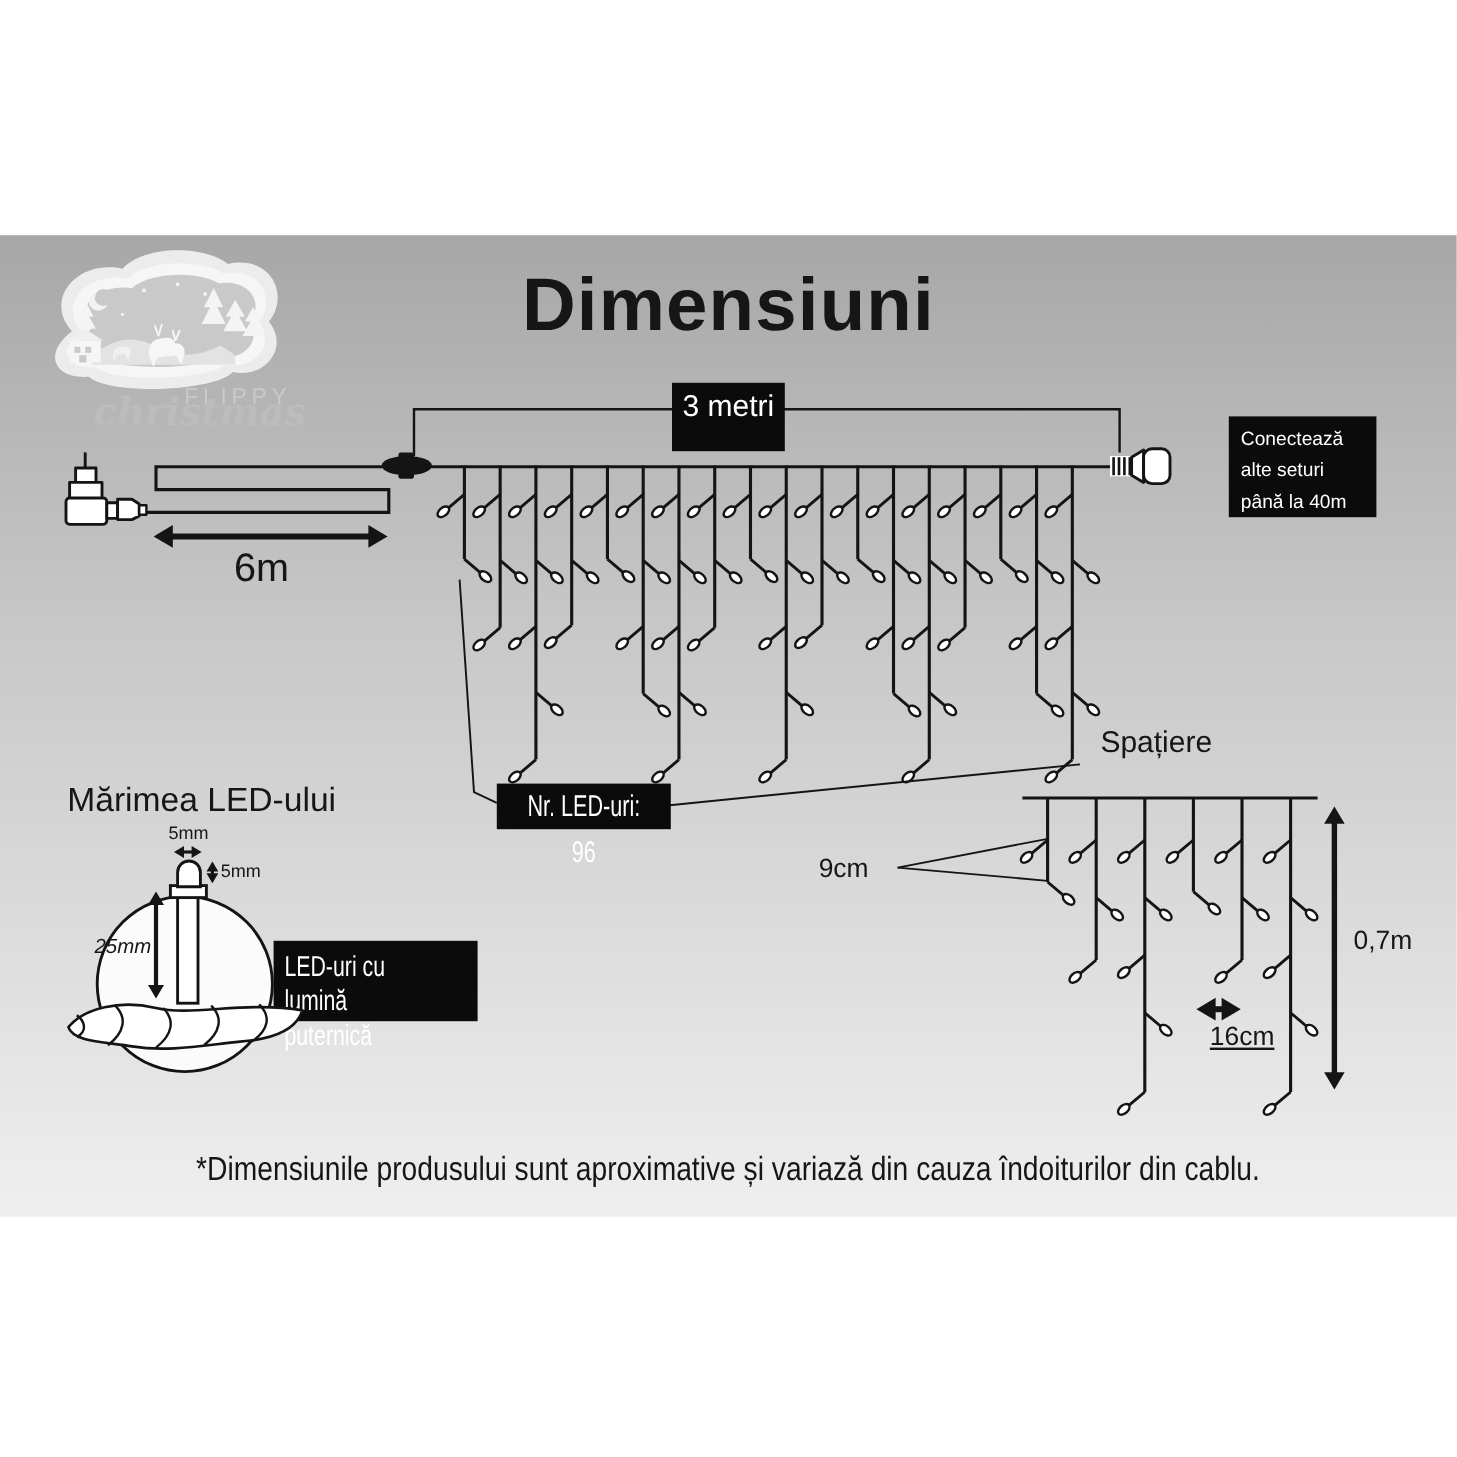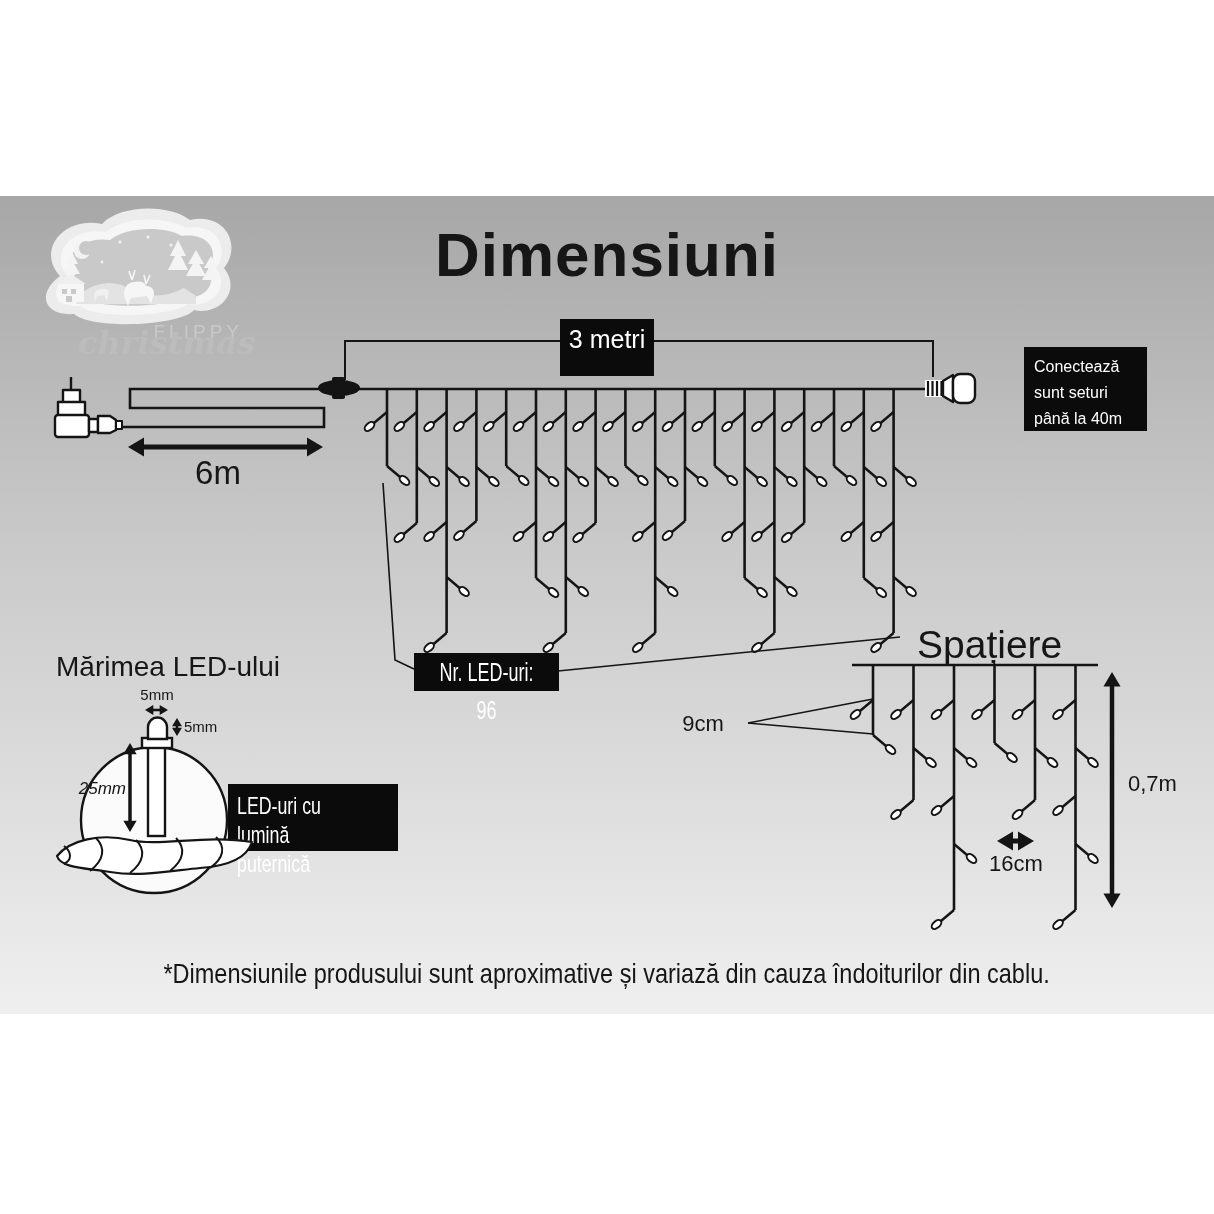--- a/index.html
+++ b/index.html
@@ -17,24 +17,24 @@
   .lbl{position:absolute;color:#161616;white-space:nowrap;z-index:4;line-height:1.1;}
   .tag{position:absolute;background:#0b0b0b;color:#ffffff;z-index:3;box-sizing:border-box;}
   #title{left:0;right:0;top:221px;text-align:center;font-size:62px;font-weight:bold;letter-spacing:1px;}
   #box-3metri{left:560px;top:319px;width:94px;height:57px;font-size:25px;line-height:41px;text-align:center;}
   #box-connect{left:1000px;top:347px;width:123px;height:84px;padding:7px 0 0 10px;font-size:16px;line-height:26px;margin-left:24px;}
   #box-ledcount{left:414px;top:653px;width:145px;height:38px;font-size:25px;line-height:38px;text-align:center;}
   #box-ledcount .cond{display:inline-block;transform:scaleX(.72);transform-origin:center;}
   #box-lednote{left:228px;top:784px;width:170px;height:67px;padding:7px 0 0 9px;font-size:24px;line-height:29px;}
   #box-lednote .cond{display:inline-block;transform:scaleX(.74);transform-origin:left;}
   #label-5m{left:158px;top:455px;width:120px;text-align:center;font-size:33px;}
-  #spacing-title{left:917px;top:624px;width:140px;font-size:39px;}
+  #spacing-title{left:917px;top:606px;width:140px;font-size:25px;}
   #marimea-title{left:56px;top:652px;font-size:28px;}
   #label-9cm{left:660px;top:712px;width:86px;text-align:center;font-size:22px;}
-  #label-16cm{left:970px;top:852px;width:92px;text-align:center;font-size:22px;}
+  #label-16cm{left:970px;top:852px;width:92px;text-align:right;font-size:22px;text-decoration:underline;}
   #label-07m{left:1128px;top:772px;font-size:22px;}
   #label-5mm-w{left:127px;top:687px;width:60px;text-align:center;font-size:15px;}
   #label-5mm-h{left:184px;top:719px;font-size:15px;}
   #label-25mm{left:58px;top:780px;width:68px;text-align:right;font-size:17px;font-style:italic;}
   #disclaimer{left:0;right:0;top:959px;text-align:center;font-size:28px;}
   #disclaimer .cond{display:inline-block;transform:scaleX(.84);transform-origin:center;}
   .logo{position:absolute;left:28px;top:204px;width:214px;height:175px;z-index:3;}
   .logo svg{position:absolute;left:0;top:0;}
   #logo-top{position:absolute;left:55px;top:107px;width:160px;text-align:right;
     font-size:19px;letter-spacing:4px;color:#c9c9c9;margin-top:10px;}
@@ -350,21 +350,21 @@
     <div id="logo-top">FLIPPY</div>
     <div id="logo-bottom">christmas</div>
   </div>
 
   <div class="lbl" id="title">Dimensiuni</div>
 
   <div class="tag" id="box-3metri">3 metri</div>
 
   <div class="tag" id="box-connect">
     <div>Conectează</div>
-    <div>sunt seturi</div>
+    <div>alte seturi</div>
     <div>până la 40m</div>
   </div>
 
   <div class="tag" id="box-ledcount">
     <span class="cond">Nr. LED-uri: 96</span>
   </div>
 
   <div class="tag" id="box-lednote">
     <div><span class="cond">LED-uri cu lumină</span></div>
     <div><span class="cond">puternică</span></div>

